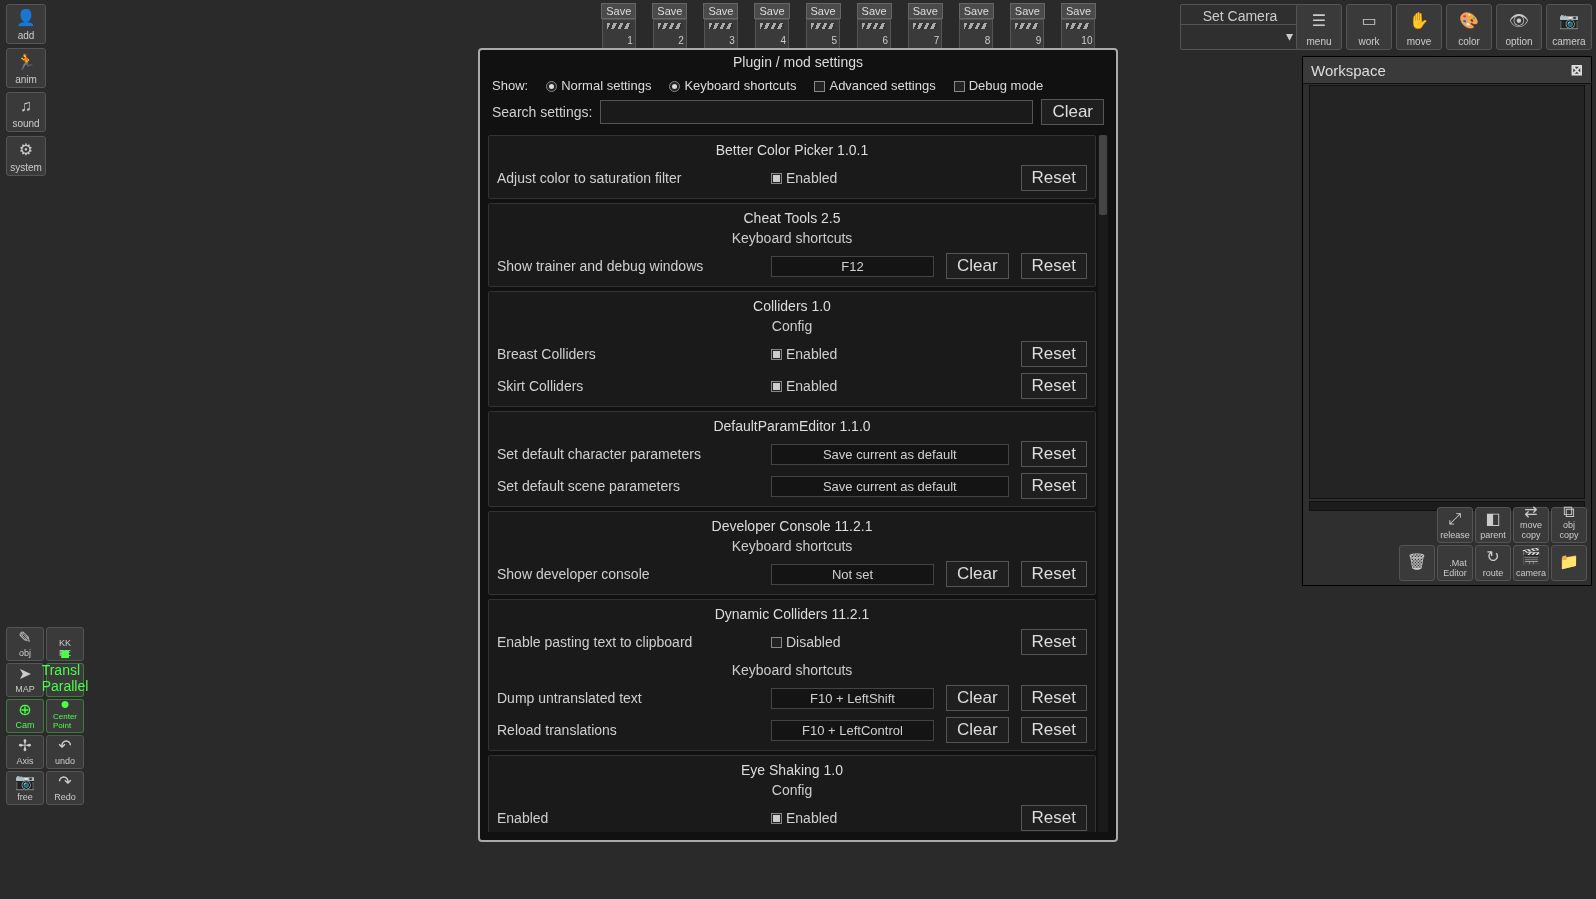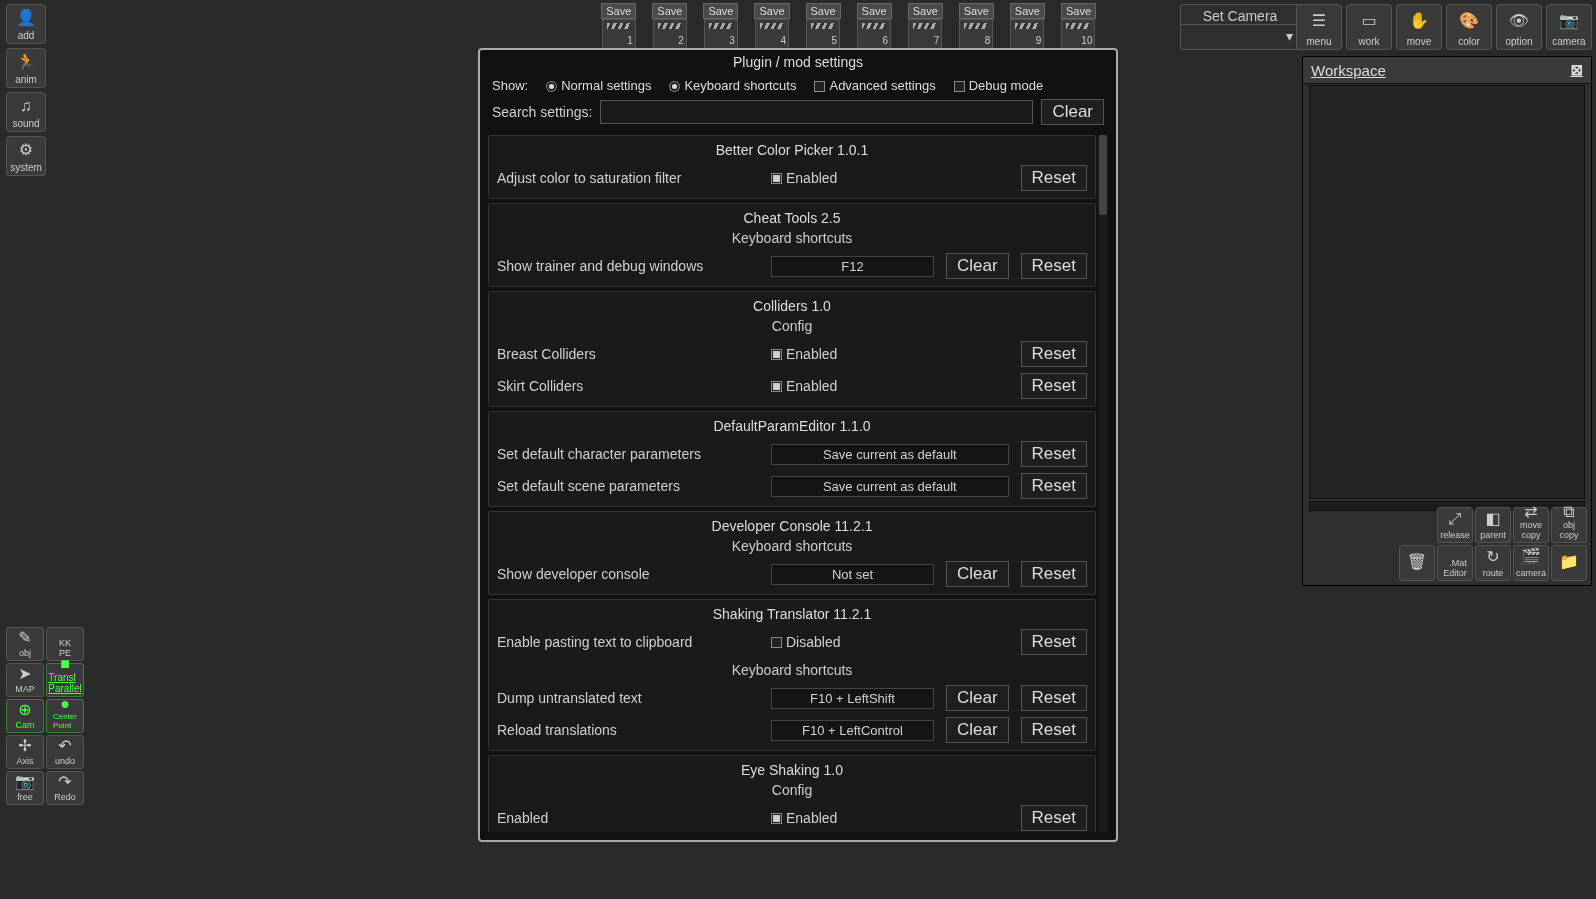--- a/index.html
+++ b/index.html
@@ -75,21 +75,21 @@
 
   
   .workspace {
     position:absolute; top:56px; right:4px;
     width:290px; height:530px;
     background:#2f2f2f; border:1px solid #000;
   }
   .workspace .hdr{
     background:#3a3a3a; padding:4px 8px;
     display:flex; justify-content:space-between; align-items:center;
-    font-size:15px; color:#ddd; border-bottom:1px solid #111;text-decoration:underline;
+    font-size:15px; color:#ddd; border-bottom:1px solid #111;
   }
   .workspace .hdr .x { cursor:pointer; font-weight:bold;}
   .workspace .body {
     position:absolute; top:28px; bottom:86px; left:6px; right:6px;
     background:#242424; border:1px solid #111;
   }
   .workspace .tools {
     position:absolute; bottom:4px; right:4px; left:auto;
     display:grid; grid-template-columns: repeat(5, 36px); gap:2px;
     direction:rtl;
@@ -217,21 +217,21 @@
 PE</span>
       </div>
   </div>
   <div class="dual-row">
     <div class="tool-btn small">
         <span class="ico">➤</span>
         <span>MAP</span>
       </div>
     <div class="tool-btn small green">
         <span class="ico">■</span>
-        <span style="white-space:pre;font-size:10px;text-decoration:underline;">Transl
+        <span style="white-space:pre;font-size:14px;">Transl
 Parallel</span>
       </div>
   </div>
   <div class="dual-row">
     <div class="tool-btn small green">
         <span class="ico">⊕</span>
         <span>Cam</span>
       </div>
     <div class="tool-btn small green">
         <span class="ico">●</span>
@@ -467,21 +467,21 @@
           <div class="header">Developer Console 11.2.1</div>
           <div class="sub">Keyboard shortcuts</div>
           <div class="setting-row">
             <div class="label">Show developer console</div>
             <div class="valbox">Not set</div>
             <span class="btn">Clear</span>
             <span class="btn">Reset</span>
           </div>
         </div>
         <div class="section">
-          <div class="header">Shaking Translator 11.2.1</div>
+          <div class="header">Dynamic Colliders 11.2.1</div>
           <div class="setting-row">
             <div class="label">Enable pasting text to clipboard</div>
             <div class="toggle">
               <span class="chk"></span>
               <span>Disabled</span>
             </div>
             <div class="fill"></div>
             <span class="btn">Reset</span>
           </div>
           <div class="sub">Keyboard shortcuts</div>

